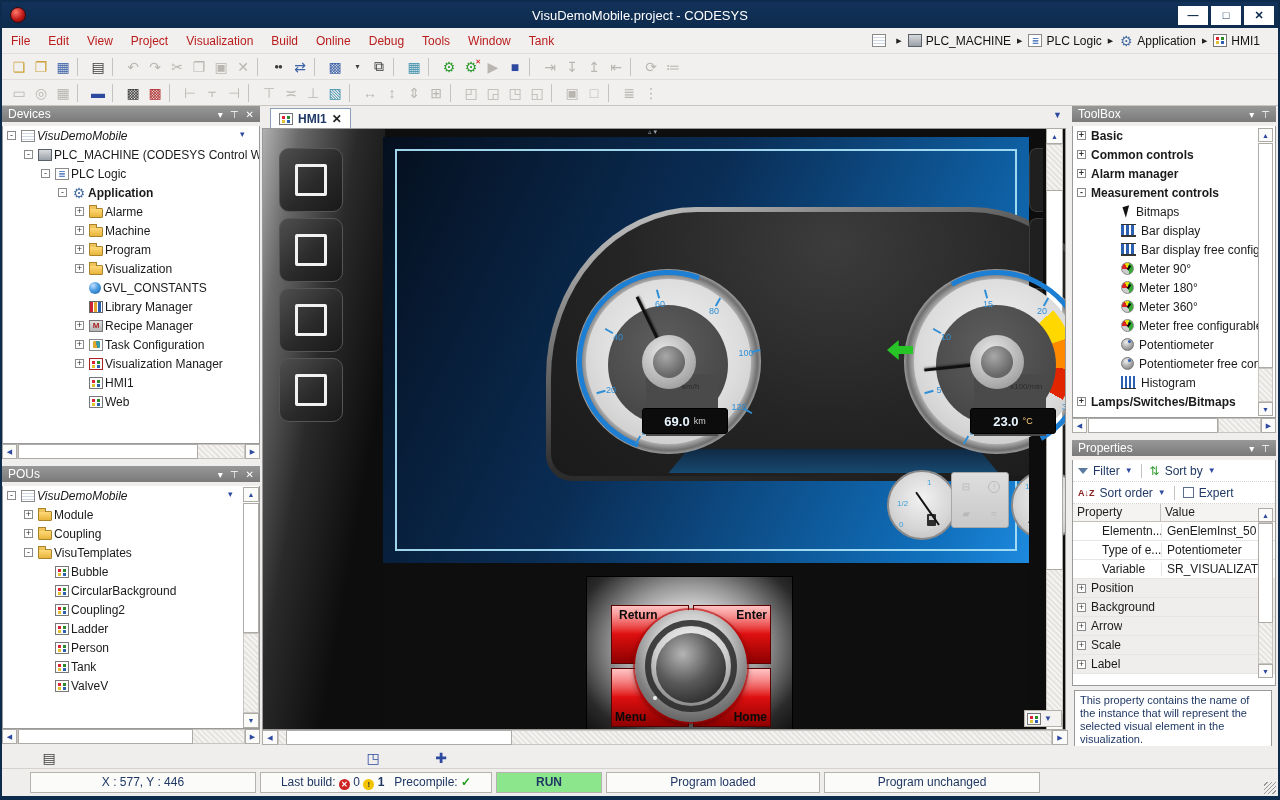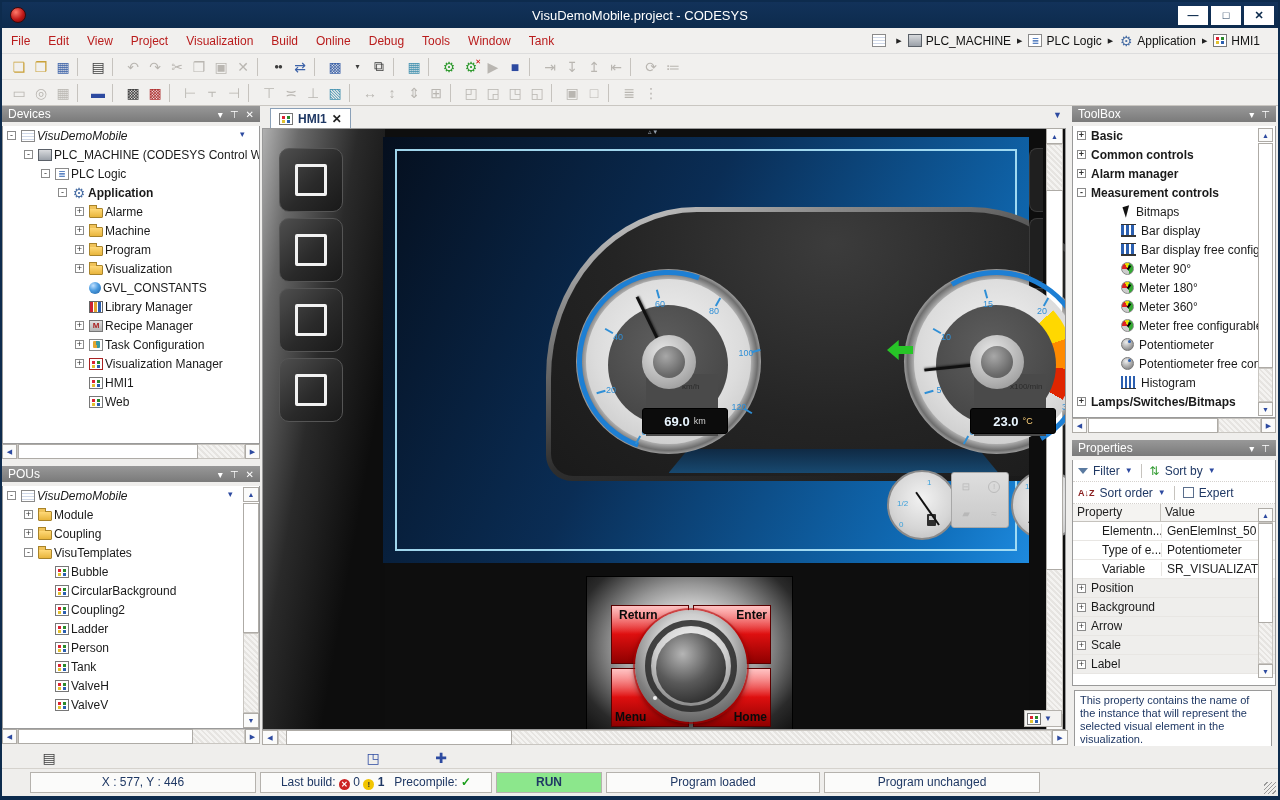--- a/index.html
+++ b/index.html
@@ -511,25 +511,20 @@
       <span class="ic i-visu"></span>
       <span class="tlabel">Person</span>
     </div>
 
     <div class="trow d2">
       <span class="exp"></span>
       <span class="ic i-visu"></span>
       <span class="tlabel">Tank</span>
     </div>
 
-    <div class="trow d2">
-      <span class="exp"></span>
-      <span class="ic i-visu"></span>
-      <span class="tlabel">ValveH</span>
-    </div>
 
     <div class="trow d2">
       <span class="exp"></span>
       <span class="ic i-visu"></span>
       <span class="tlabel">ValveV</span>
     </div>
   </div>
 <div class="abs" style="left:228px;top:489px;width:13px;height:13px;color:#2d4aa0;font-size:9px;">▾</div>
 <div class="abs" style="left:243px;top:487px;width:16px;height:241px;">
   <div class="sb-btn abs" style="left:0;top:0;width:16px;height:15px;">▲</div>

